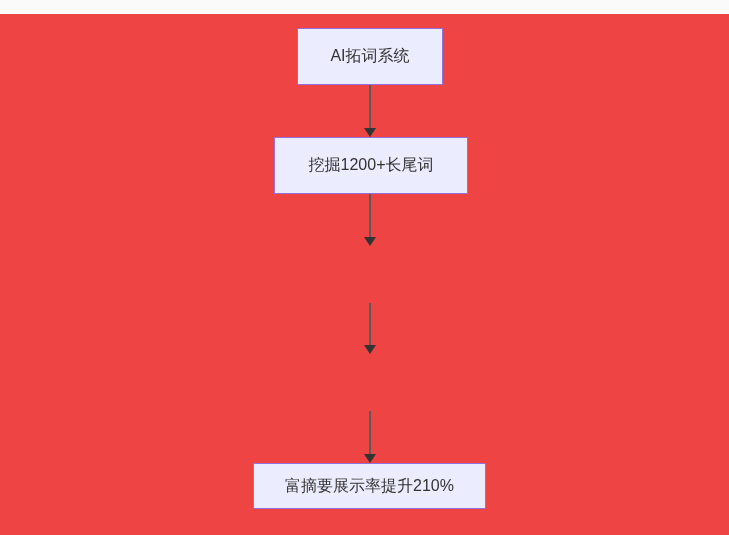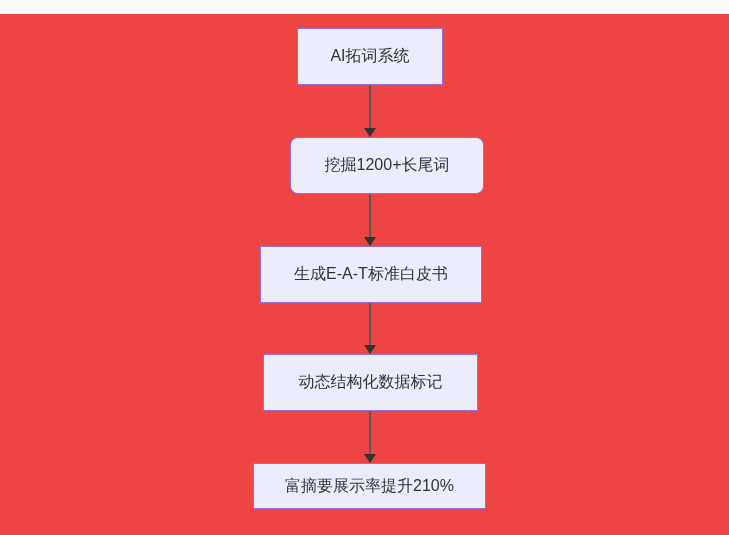--- a/index.html
+++ b/index.html
@@ -25,21 +25,21 @@
     border: 1.5px solid #9370DB;
     color: #333333;
     font-size: 16px;
     display: flex;
     align-items: center;
     justify-content: center;
     text-align: center;
     white-space: nowrap;
   }
   .node-1 { left: 297px; top: 14px;  width: 146px; height: 57px; }
-  .node-2 { left: 290px; top: 123px; width: 194px; height: 57px; border-radius: 8px; }
+  .node-2 { left: 274px; top: 123px; width: 194px; height: 57px; }
   .node-3 { left: 260px; top: 232px; width: 222px; height: 57px; }
   .node-4 { left: 263px; top: 340px; width: 215px; height: 57px; }
   .node-5 { left: 253px; top: 449px; width: 233px; height: 46px; }
 
   .flow-arrow {
     position: absolute;
     left: 364px;          
     width: 12px;
     display: flex;
     flex-direction: column;
@@ -79,32 +79,26 @@
 
   <div class="flow-node node-2">
     <span>挖掘1200+长尾词</span>
   </div>
 
   <div class="flow-arrow arrow-2">
     <div class="arrow-line"></div>
     <div class="arrow-head"></div>
   </div>
 
-  <div class="flow-node node-3">
-    <span>生成E-A-T标准白皮书</span>
-  </div>
 
   <div class="flow-arrow arrow-3">
     <div class="arrow-line"></div>
     <div class="arrow-head"></div>
   </div>
 
-  <div class="flow-node node-4">
-    <span>动态结构化数据标记</span>
-  </div>
 
   <div class="flow-arrow arrow-4">
     <div class="arrow-line"></div>
     <div class="arrow-head"></div>
   </div>
 
   <div class="flow-node node-5">
     <span>富摘要展示率提升210%</span>
   </div>
 

